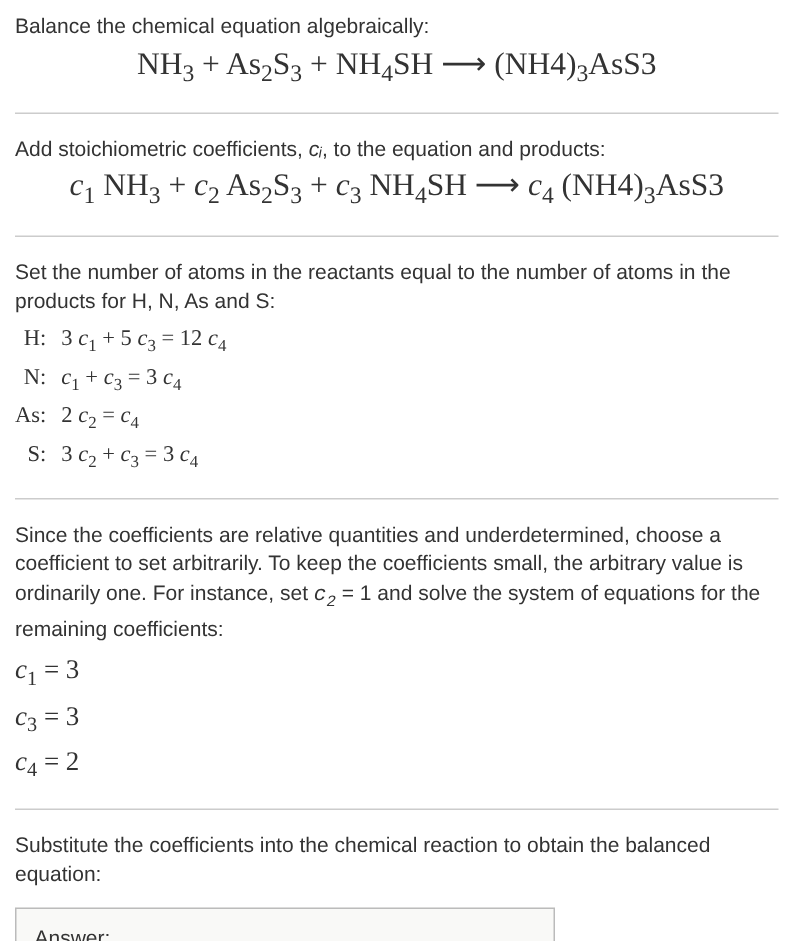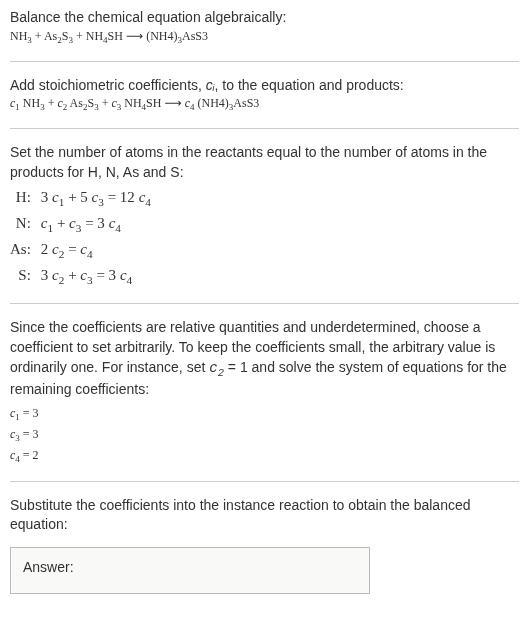--- a/index.html
+++ b/index.html
@@ -19,21 +19,22 @@
     .section {
       margin-bottom: 12px;
     }
     .divider {
       border: none;
       border-top: 1px solid #ccc;
       margin: 14px 0;
     }
     .equation {
       font-family: "Times New Roman", serif;
-      font-size: 12px;
+      font-size: 21px;
+      text-align: center;
     }
     sub {
       font-size: 0.75em;
       vertical-align: sub;
     }
     .italic {
       font-style: italic;
     }
     .table {
       display: table;
@@ -49,21 +50,21 @@
       display: table-cell;
       padding: 1px 6px 1px 0;
       vertical-align: baseline;
     }
     .tcell.label {
       text-align: right;
       padding-right: 10px;
     }
     .coeffs {
       font-family: "Times New Roman", serif;
-      font-size: 12px;
+      font-size: 18px;
       margin-top: 4px;
     }
     .coeffs div {
       padding: 1px 0;
     }
     .answer-box {
       border: 1px solid #bbb;
       background: #f9f9f7;
       padding: 10px 12px;
       display: inline-block;
@@ -124,21 +125,21 @@
   <div class="coeffs">
     <div><span class="italic">c</span><sub>1</sub> = 3</div>
     <div><span class="italic">c</span><sub>3</sub> = 3</div>
     <div><span class="italic">c</span><sub>4</sub> = 2</div>
   </div>
 </div>
 
 <hr class="divider">
 
 <div class="section">
-  <div>Substitute the coefficients into the instance reaction to obtain the balanced equation:</div>
+  <div>Substitute the coefficients into the chemical reaction to obtain the balanced equation:</div>
 </div>
 
 <div class="answer-box">
   <div class="answer-label">Answer:</div>
   
 </div>
 
 
 
 

